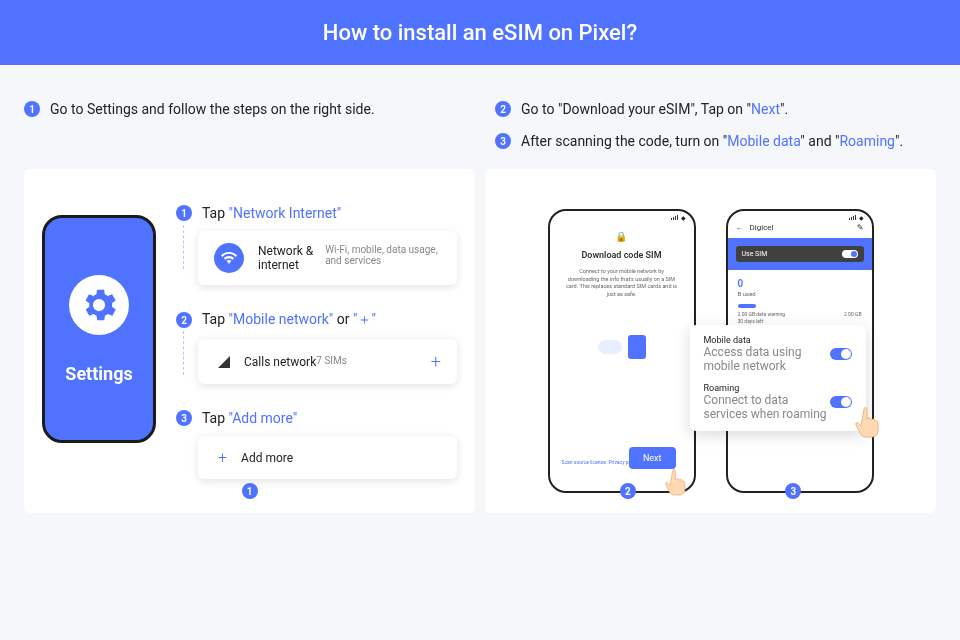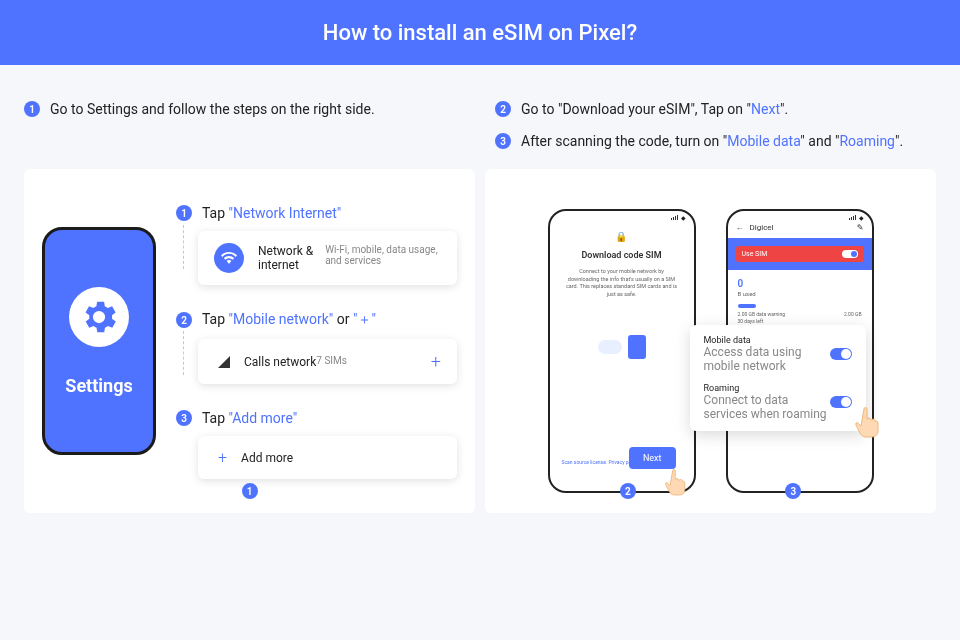--- a/index.html
+++ b/index.html
@@ -8,21 +8,21 @@
 .header h1{color:#fff;font-size:22px;font-weight:500}
 .instructions{display:flex;padding:36px 24px 20px;gap:30px}
 .inst-left{flex:1}
 .inst-right{flex:1;display:flex;flex-direction:column;gap:16px}
 .inst-item{display:flex;align-items:center;gap:10px;font-size:14px;color:#222}
 .badge{width:16px;height:16px;border-radius:50%;background:#4f73ff;color:#fff;font-size:10px;display:flex;align-items:center;justify-content:center;flex-shrink:0;font-weight:600}
 .link{color:#4f73ff}
 .panels{display:flex;gap:10px;padding:0 24px}
 .panel{flex:1;background:#fff;border-radius:6px;padding:30px 18px 20px;position:relative}
 .panel-left{display:flex;gap:20px}
-.phone-icon{width:114px;height:228px;border:3px solid #1b1b1b;border-radius:20px;background:#4f73ff;display:flex;flex-direction:column;align-items:center;justify-content:center;gap:28px;flex-shrink:0;margin-top:28px}
+.phone-icon{width:114px;height:228px;border:3px solid #1b1b1b;border-radius:20px;background:#4f73ff;display:flex;flex-direction:column;align-items:center;justify-content:center;gap:28px;flex-shrink:0;margin-top:16px}
 .gear-circle{width:60px;height:60px;border-radius:50%;background:#fff;display:flex;align-items:center;justify-content:center}
 .gear{width:42px;height:42px}
 .phone-label{color:#fff;font-size:18px;font-weight:700}
 .steps-col{flex:1;display:flex;flex-direction:column;gap:26px;margin-top:6px}
 .step{display:flex;flex-direction:column;gap:10px}
 .step-head{display:flex;align-items:center;gap:10px;position:relative}
 .step-head::after{content:'';position:absolute;left:7px;top:20px;width:0;height:44px;border-left:1px dashed #4f73ff;opacity:.4}
 .step:last-child .step-head::after{display:none}
 .step-text{font-size:14px;color:#222}
 .card{background:#fff;border-radius:6px;box-shadow:0 2px 8px rgba(0,0,0,.12);padding:12px 16px;display:flex;align-items:center;gap:14px;margin-left:22px}
@@ -41,21 +41,21 @@
 .mock-title{font-size:9px;font-weight:600;color:#333}
 .mock-desc{font-size:5.5px;color:#666;text-align:center;line-height:1.4}
 .mock-illus{margin-top:20px;width:80px;height:40px;display:flex;align-items:center;justify-content:center;gap:6px}
 .cloud{width:24px;height:14px;background:#e8f0ff;border-radius:10px;position:relative}
 .sim-card{width:18px;height:24px;background:#4f73ff;border-radius:3px}
 .next-btn{position:absolute;bottom:22px;right:18px;background:#4f73ff;color:#fff;font-size:9px;padding:6px 14px;border-radius:4px}
 .hand{position:absolute;bottom:-4px;right:6px;width:26px;height:30px}
 .mock-footer{position:absolute;bottom:26px;left:12px;font-size:5px;color:#4f73ff}
 .mock2-blue{background:#4f73ff;padding:8px;color:#fff}
 .mock2-header-row{display:flex;align-items:center;gap:6px;font-size:8px;margin-bottom:6px}
-.mock2-toggle-row{background:#ef4444;border-radius:3px;padding:4px 6px;display:flex;justify-content:space-between;align-items:center;font-size:7px}
+.mock2-toggle-row{background:#404040;border-radius:3px;padding:4px 6px;display:flex;justify-content:space-between;align-items:center;font-size:7px}
 .toggle{width:16px;height:8px;background:#fff;border-radius:5px;position:relative}
 .toggle::after{content:'';position:absolute;right:1px;top:1px;width:6px;height:6px;background:#4f73ff;border-radius:50%}
 .mock2-body{padding:8px 10px;font-size:6px;color:#666;display:flex;flex-direction:column;gap:10px}
 .mock2-row{display:flex;flex-direction:column;gap:1px}
 .mock2-label{font-size:7px;color:#333}
 .overlay-card{position:absolute;z-index:5;background:#fff;border-radius:6px;box-shadow:0 4px 16px rgba(0,0,0,.15);padding:10px 14px;width:176px;display:flex;flex-direction:column;gap:10px}
 .overlay-row{display:flex;justify-content:space-between;align-items:center}
 .overlay-text{display:flex;flex-direction:column}
 .overlay-title{font-size:9px;color:#222}
 .overlay-sub{font-size:12px;color:#888}

